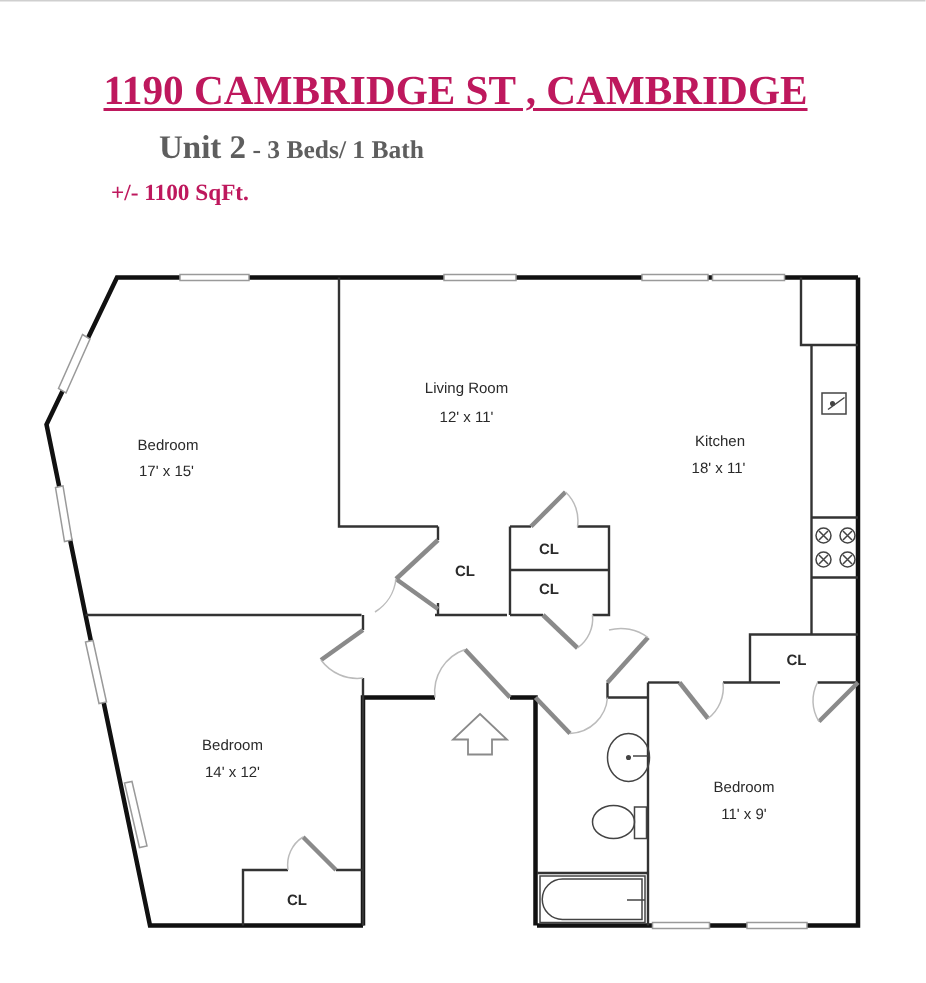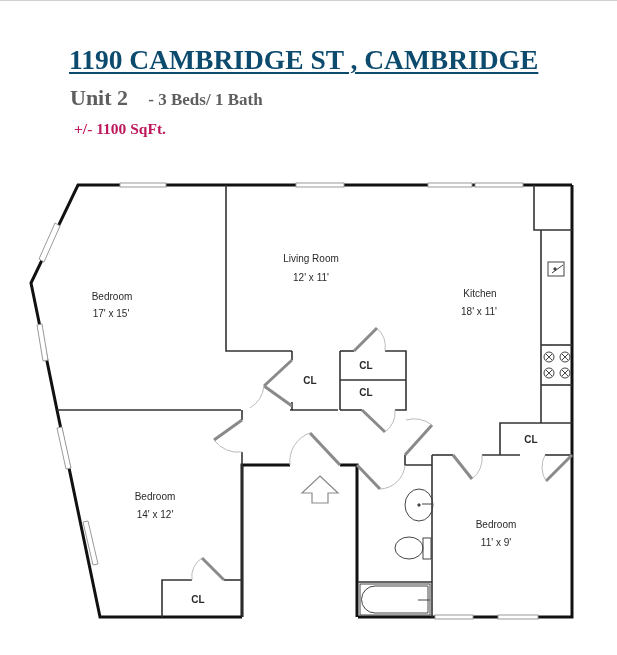--- a/index.html
+++ b/index.html
@@ -1,31 +1,31 @@
 <!DOCTYPE html>
 <html><head>
 <meta charset="utf-8">
 <style>
   html, body { margin: 0; padding: 0; background: #ffffff; }
   body { width: 617px; height: 655px; position: relative; overflow: hidden; }
   .topline { position: absolute; left: 0; top: 0; width: 617px; height: 1px; background: #cfcfcf; }
   .title {
     position: absolute; left: 69px; top: 44px;
     font-family: "Liberation Serif", "DejaVu Serif", serif;
-    font-weight: bold; font-size: 27.5px; color: #0c4a6e;
+    font-weight: bold; font-size: 27.5px; color: #be185d;
     text-decoration: underline; text-decoration-thickness: 2px; text-underline-offset: 3px;
     letter-spacing: 0px; white-space: nowrap;
   }
   .subtitle {
     position: absolute; left: 70px; top: 85px;
     font-family: "Liberation Serif", "DejaVu Serif", serif;
     font-weight: bold; color: #5e5e5e; white-space: nowrap;
   }
-  .subtitle .unit { font-size: 22px; }
-  .subtitle .beds { font-size: 17px; margin-left: 16px; }
+  .subtitle .unit { font-size: 22px; margin-left: 36px; }
+  .subtitle .beds { font-size: 17px; }
   .sqft {
     position: absolute; left: 74px; top: 120px;
     font-family: "Liberation Serif", "DejaVu Serif", serif;
     font-weight: bold; font-size: 15.5px; color: #be185d; white-space: nowrap;
   }
   svg.plan { position: absolute; left: 0; top: 0; }
   .lbl { font-family: "Liberation Sans", "DejaVu Sans", sans-serif; font-size: 10px; fill: #2a2a2a; }
   .lbl.b { font-weight: bold; }
 </style>
 </head>

